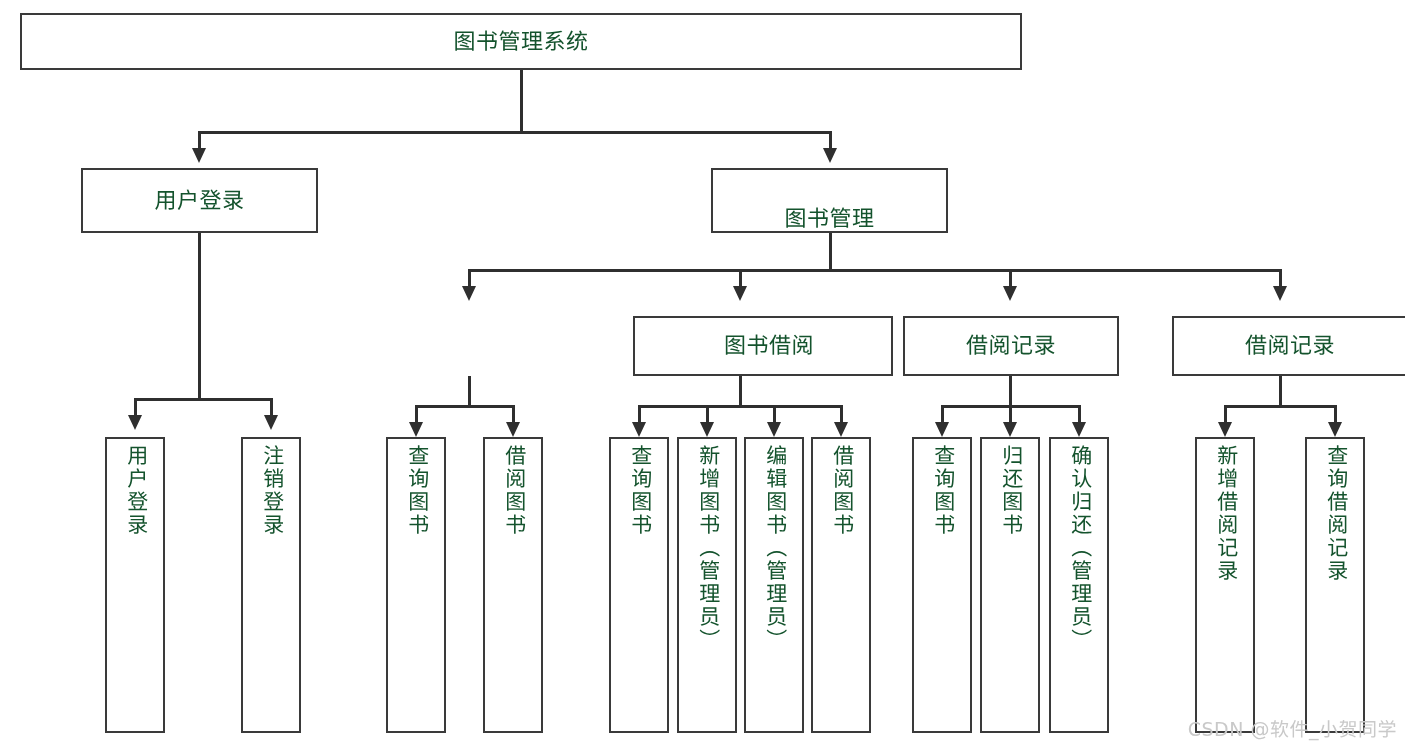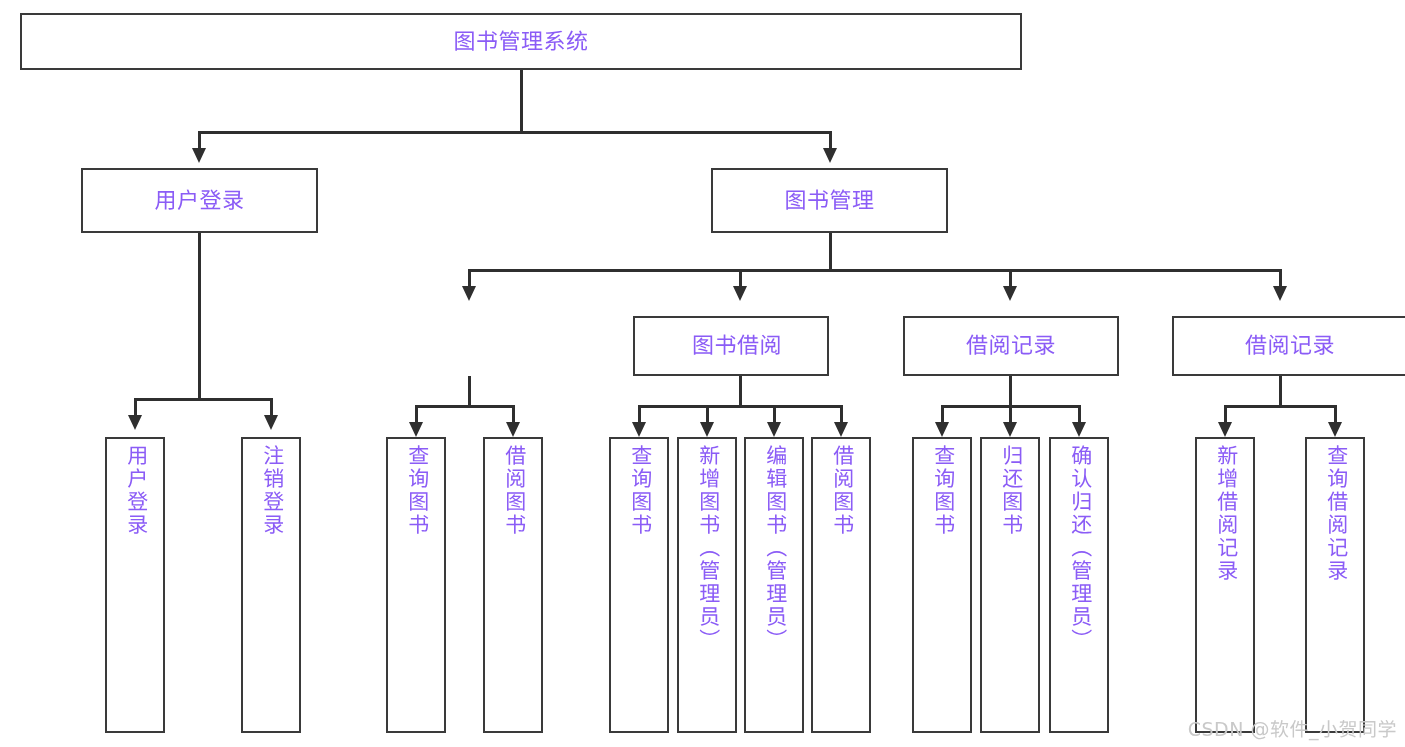--- a/index.html
+++ b/index.html
@@ -27,21 +27,21 @@
     border: 2.5px solid #3a3a3a;
     display: flex;
     align-items: center;
     justify-content: center;
     text-align: center;
   }
   .node.root       { border-width: 2.5px; }
   .node .label {
     font-size: 22px;
     line-height: 1.15;
-    color: #8b5cf6;
+    color: #14532d;
     letter-spacing: 0.5px;
     white-space: nowrap;
   }
   
   .node.leaf {
     align-items: flex-start;
     justify-content: center;
     padding-top: 6px;
   }
   .node.leaf .label {
@@ -91,21 +91,21 @@
   <div class="edge v" style="left:520px; top:70px; width:2.5px; height:63px;"></div>
   <div class="edge h" style="left:198px; top:131px; width:634px; height:2.5px;"></div>
   <div class="edge v" style="left:198px; top:131px; width:2.5px; height:18px;"></div>
   <div class="arrow" style="left:192px; top:148px;"></div>
   <div class="edge v" style="left:829px; top:131px; width:2.5px; height:18px;"></div>
   <div class="arrow" style="left:823px; top:148px;"></div>
 
   <div class="node" style="left:81px; top:168px; width:237px; height:65px;">
     <span class="label">用户登录</span>
   </div>
-  <div class="node" style="left:711px; top:168px; width:237px; height:65px;">
+  <div class="node" style="left:711px; top:168px; width:237px; height:65px;align-items:flex-end;">
     <span class="label">图书管理</span>
   </div>
 
   <div class="edge v" style="left:198px; top:233px; width:2.5px; height:167px;"></div>
   <div class="edge h" style="left:134px; top:398px; width:138px; height:2.5px;"></div>
   <div class="edge v" style="left:134px; top:398px; width:2.5px; height:18px;"></div>
   <div class="arrow" style="left:128px; top:415px;"></div>
   <div class="edge v" style="left:270px; top:398px; width:2.5px; height:18px;"></div>
   <div class="arrow" style="left:264px; top:415px;"></div>
 
@@ -113,21 +113,21 @@
   <div class="edge h" style="left:468px; top:269px; width:814px; height:2.5px;"></div>
   <div class="edge v" style="left:468px; top:269px; width:2.5px; height:18px;"></div>
   <div class="arrow" style="left:462px; top:286px;"></div>
   <div class="edge v" style="left:739px; top:269px; width:2.5px; height:18px;"></div>
   <div class="arrow" style="left:733px; top:286px;"></div>
   <div class="edge v" style="left:1009px; top:269px; width:2.5px; height:18px;"></div>
   <div class="arrow" style="left:1003px; top:286px;"></div>
   <div class="edge v" style="left:1279px; top:269px; width:2.5px; height:18px;"></div>
   <div class="arrow" style="left:1273px; top:286px;"></div>
 
-  <div class="node" style="left:633px; top:316px; width:196px; height:60px;padding-left:12px;">
+  <div class="node" style="left:633px; top:316px; width:260px; height:60px;padding-left:12px;">
     <span class="label">图书借阅</span>
   </div>
   <div class="node" style="left:903px; top:316px; width:216px; height:60px;">
     <span class="label">借阅记录</span>
   </div>
   <div class="node" style="left:1172px; top:316px; width:236px; height:60px;">
     <span class="label">借阅记录</span>
   </div>
 
   <div class="edge v" style="left:468px; top:376px; width:2.5px; height:31px;"></div>

